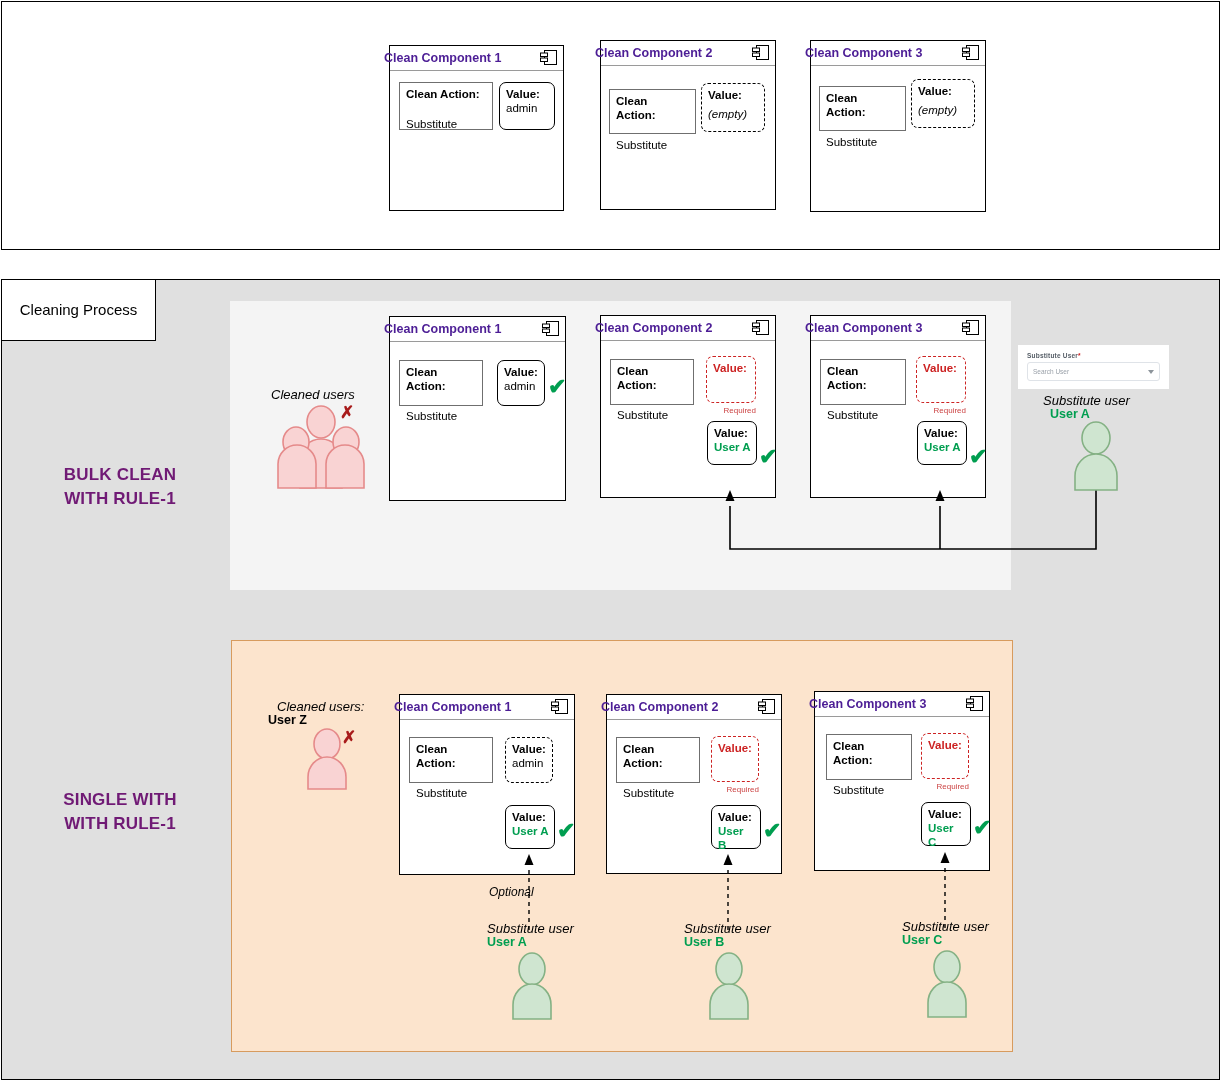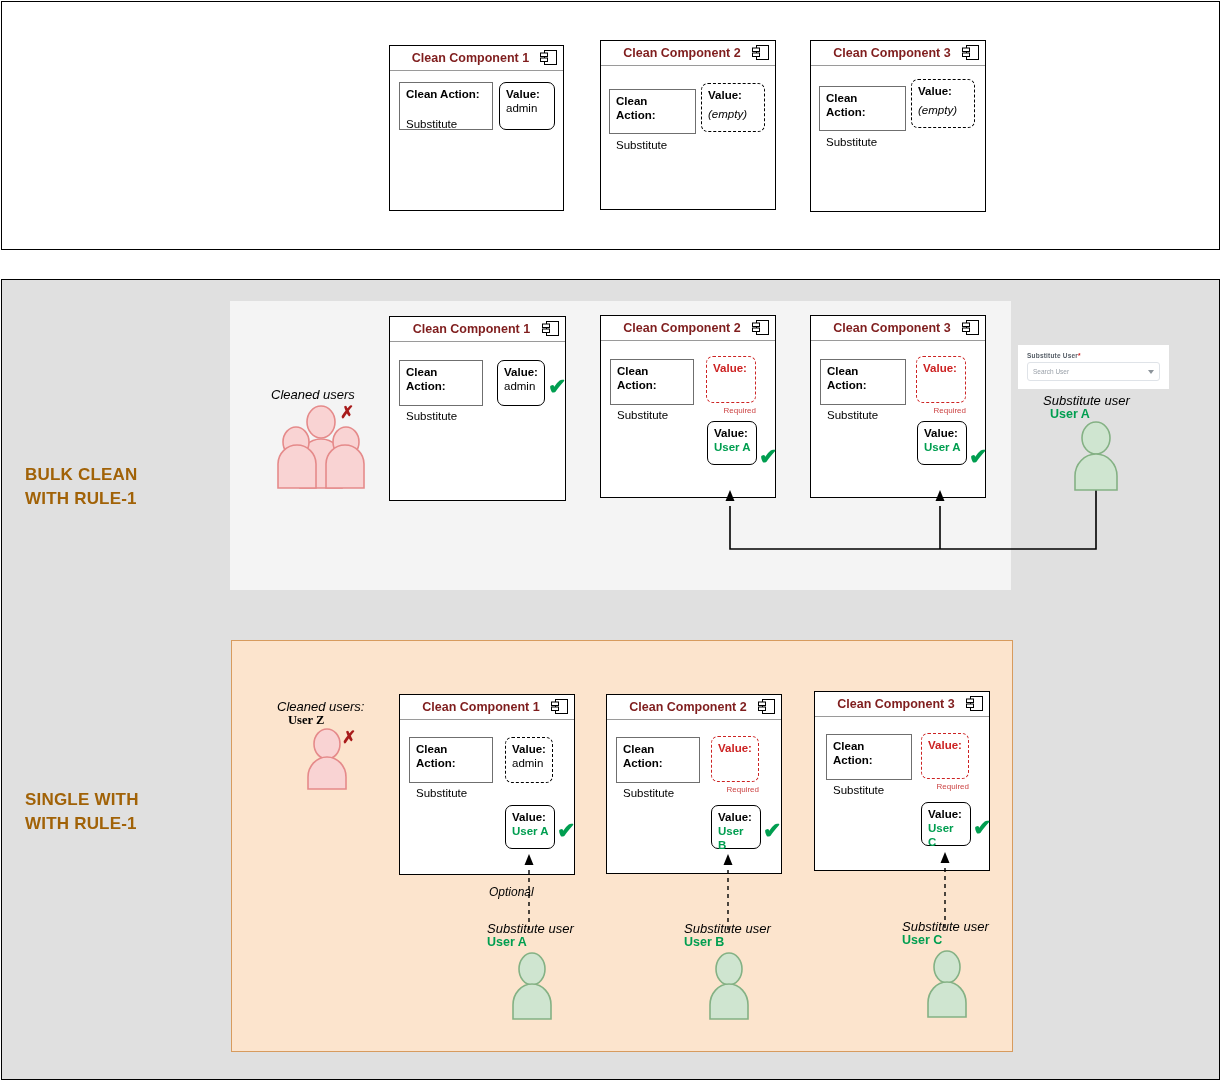--- a/index.html
+++ b/index.html
@@ -12,32 +12,32 @@
   
   .frame{position:absolute;box-sizing:border-box;border:1.5px solid #000;background:#ffffff;}
   .frame-gray{background:#e0e0e0;}
 
   
   .tab-box{position:absolute;box-sizing:border-box;border:1.5px solid #000;background:#fff;
            display:flex;align-items:center;justify-content:center;text-align:center;
            font-size:15px;color:#000;line-height:1.25;z-index:6;}
 
   
-  .section-caption{position:absolute;font-weight:bold;font-size:17px;color:#a16207;
-                   text-align:left;line-height:1.4;letter-spacing:.2px;}
+  .section-caption{position:absolute;font-weight:bold;font-size:17px;color:#701a75;
+                   text-align:center;line-height:1.4;letter-spacing:.2px;}
 
   
   .stage-bulk{position:absolute;background:#f4f4f4;}
   .stage-single{position:absolute;background:#fce4cd;border:1.5px solid #d79b5e;}
 
   
   .comp{position:absolute;box-sizing:border-box;border:1.5px solid #000;background:#fff;}
   .comp-hd{position:relative;height:24px;border-bottom:1.5px solid #9a9a9a;
-           display:flex;align-items:center;justify-content:center;
-           font-weight:bold;font-size:12.5px;color:#7f1d1d;}
+           display:flex;align-items:center;
+           font-weight:bold;font-size:12.5px;color:#4c1d95;}
   .comp-hd .t{transform:translateX(-6px);}
   .comp-ico{position:absolute;right:6px;top:4px;width:17px;height:15px;}
 
   
   .act{position:absolute;box-sizing:border-box;border:1.8px solid #6f6f6f;background:#fff;
        padding:5px 6px 4px 6px;line-height:1.2;}
   .act b{display:block;font-size:11.5px;color:#000;font-weight:bold;}
   .act span{display:block;font-size:11.5px;color:#000;margin-top:16px;}
 
   
@@ -145,20 +145,23 @@
       <span>Substitute</span>
     </div>
     <div class="val dashed" style="left:100px;top:38px;width:64px;height:49px;">
       <b>Value:</b>
       <i class="em">(empty)</i>
     </div>
   </div>
 
   <div class="frame frame-gray" style="left:1px;top:279px;width:1219px;height:801px;"></div>
 
+  <div class="tab-box" style="left:1px;top:279px;width:155px;height:62px;">
+    <span>Cleaning Process</span>
+  </div>
 
   <div class="stage-bulk" style="left:230px;top:301px;width:781px;height:289px;"></div>
 
   <div class="section-caption" style="left:25px;top:463px;width:190px;">
     <div>BULK CLEAN</div>
     <div>WITH RULE-1</div>
   </div>
 
   <div class="lbl-it" style="left:271px;top:387px;">Cleaned users</div>
   <div class="person" style="left:276px;top:406px;width:90px;height:85px;">
@@ -274,21 +277,21 @@
   </div>
 
   <div class="stage-single" style="left:231px;top:640px;width:780px;height:410px;"></div>
 
   <div class="section-caption" style="left:25px;top:788px;width:190px;">
     <div>SINGLE WITH</div>
     <div>WITH RULE-1</div>
   </div>
 
   <div class="lbl-it" style="left:277px;top:699px;">Cleaned users:</div>
-  <div class="lbl-bold" style="left:288px;top:713px;font-family:Liberation Serif, serif;">User Z</div>
+  <div class="lbl-bold" style="left:268px;top:713px;">User Z</div>
   <div class="person" style="left:303px;top:729px;width:48px;height:62px;">
     <svg width="48" height="62" viewBox="0 0 48 62">
       <ellipse cx="24" cy="15" rx="13" ry="15" fill="#f9d3d3" stroke="#e58a8a" stroke-width="1.6"></ellipse>
       <path d="M5 60 V48 a19 20 0 0 1 38 0 V60 Z" fill="#f9d3d3" stroke="#e58a8a" stroke-width="1.6"></path>
     </svg>
   </div>
   <div class="xmark" style="left:342px;top:729px;">✗</div>
 
   <div class="comp" style="left:399px;top:694px;width:176px;height:181px;">
     <div class="comp-hd">

